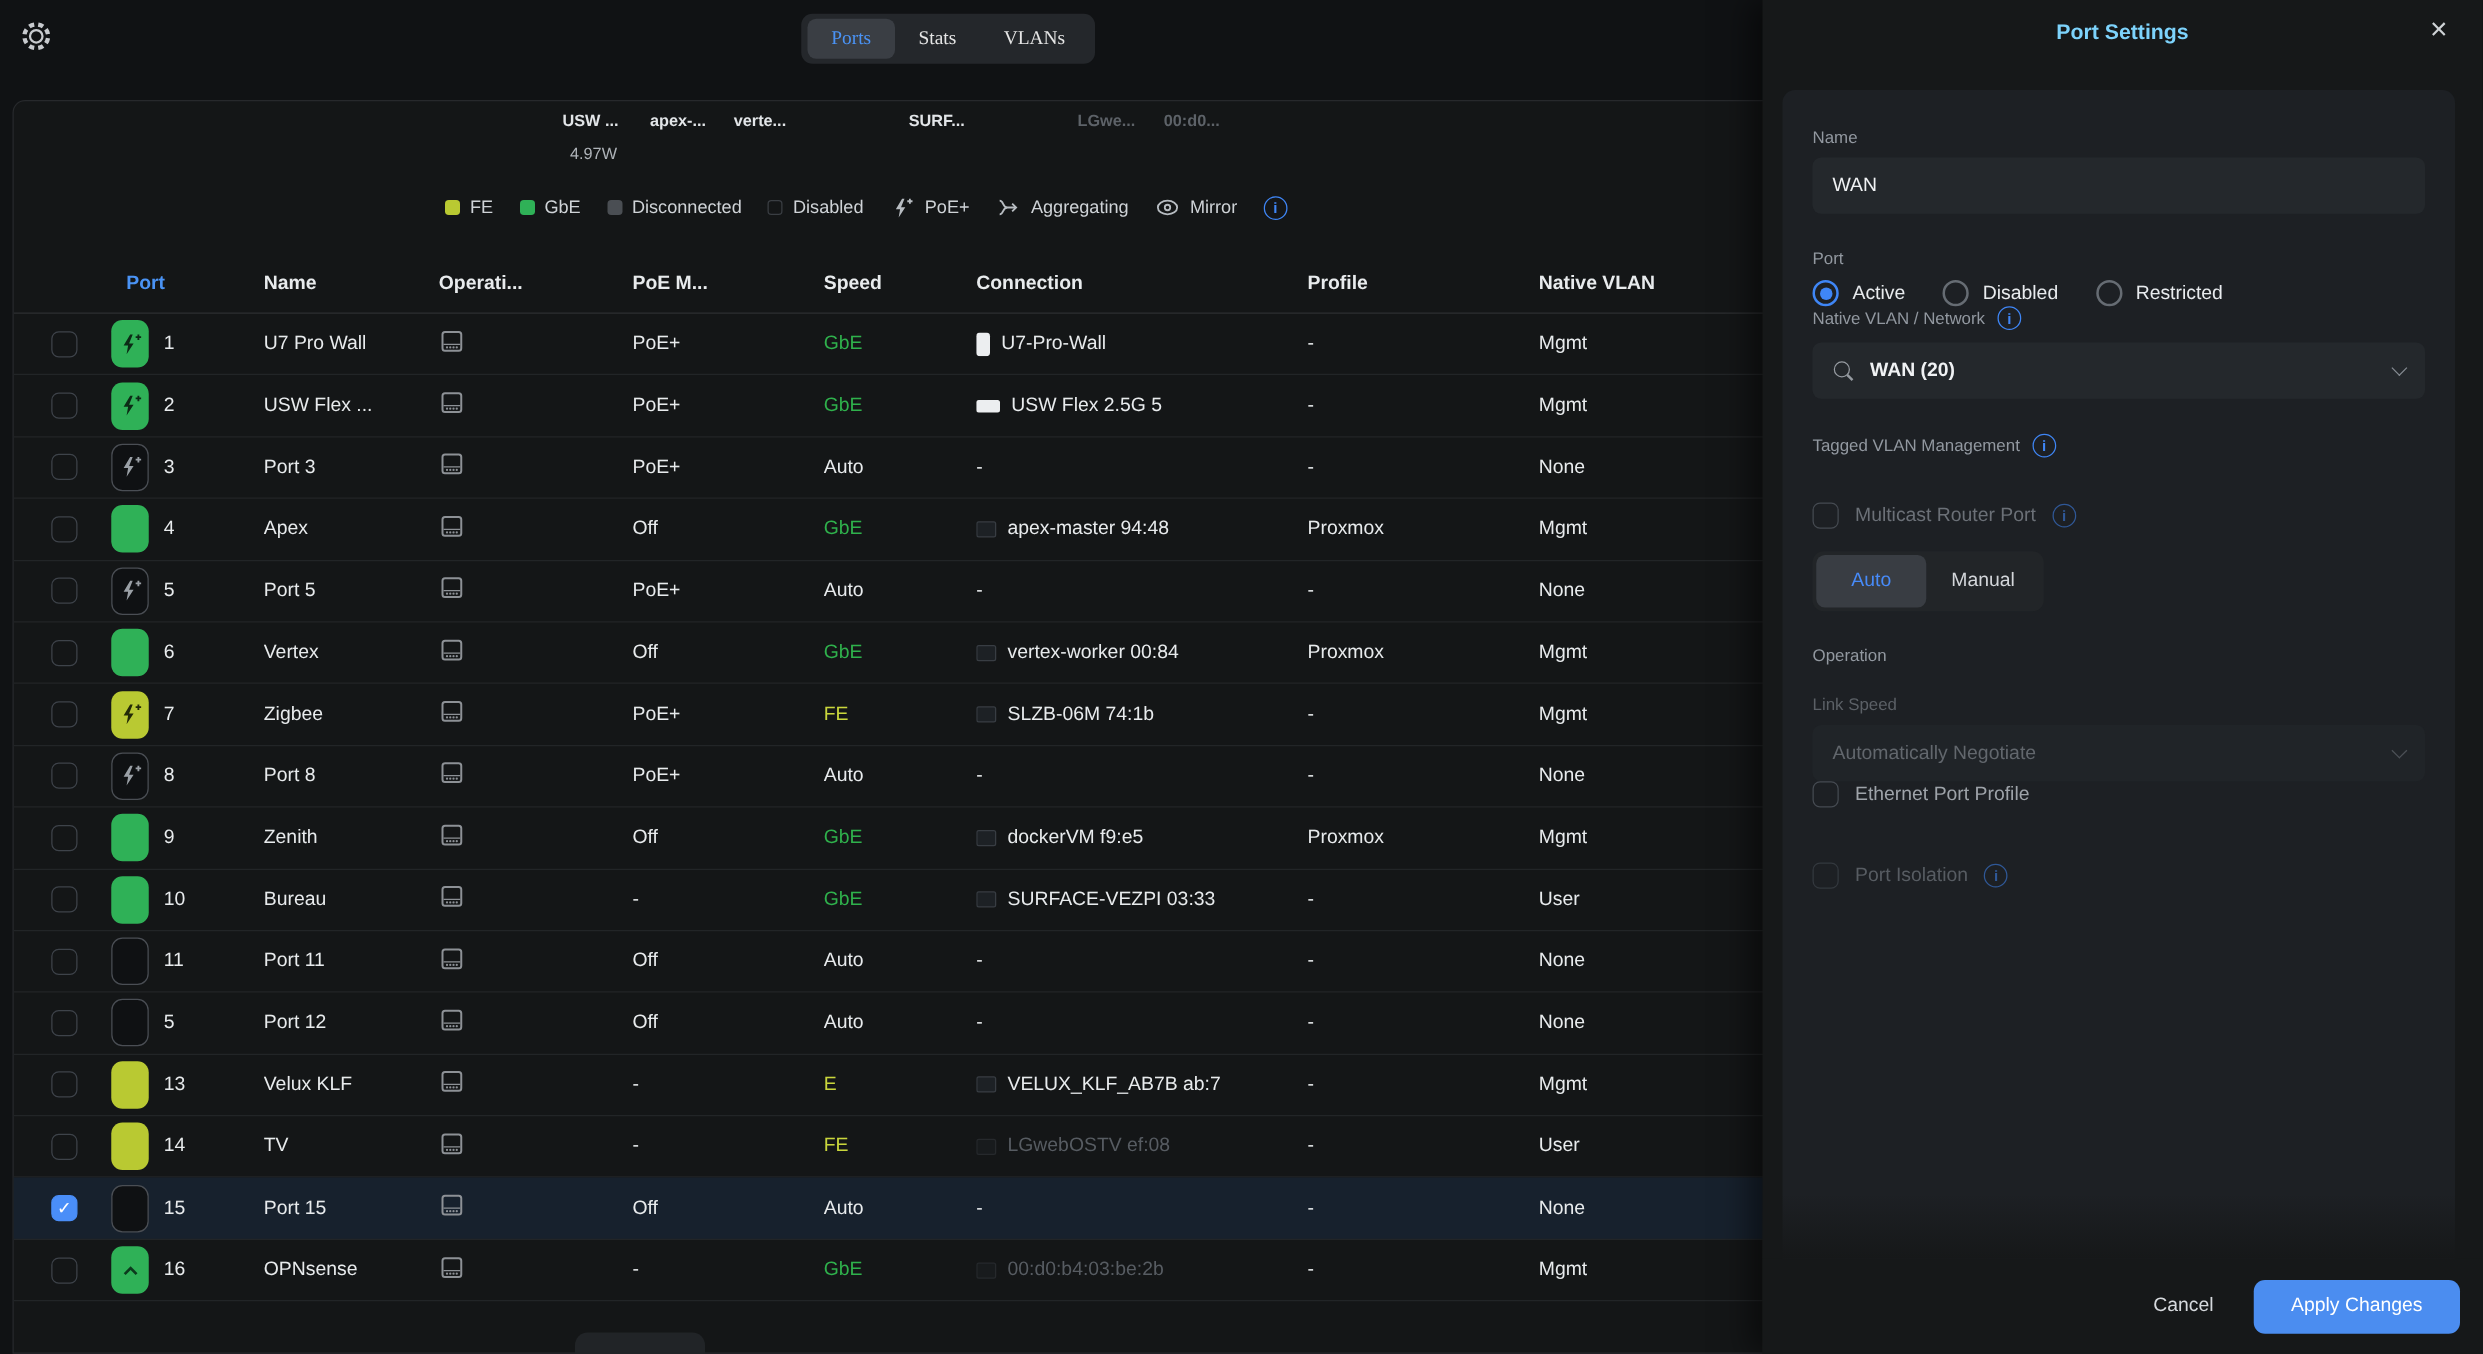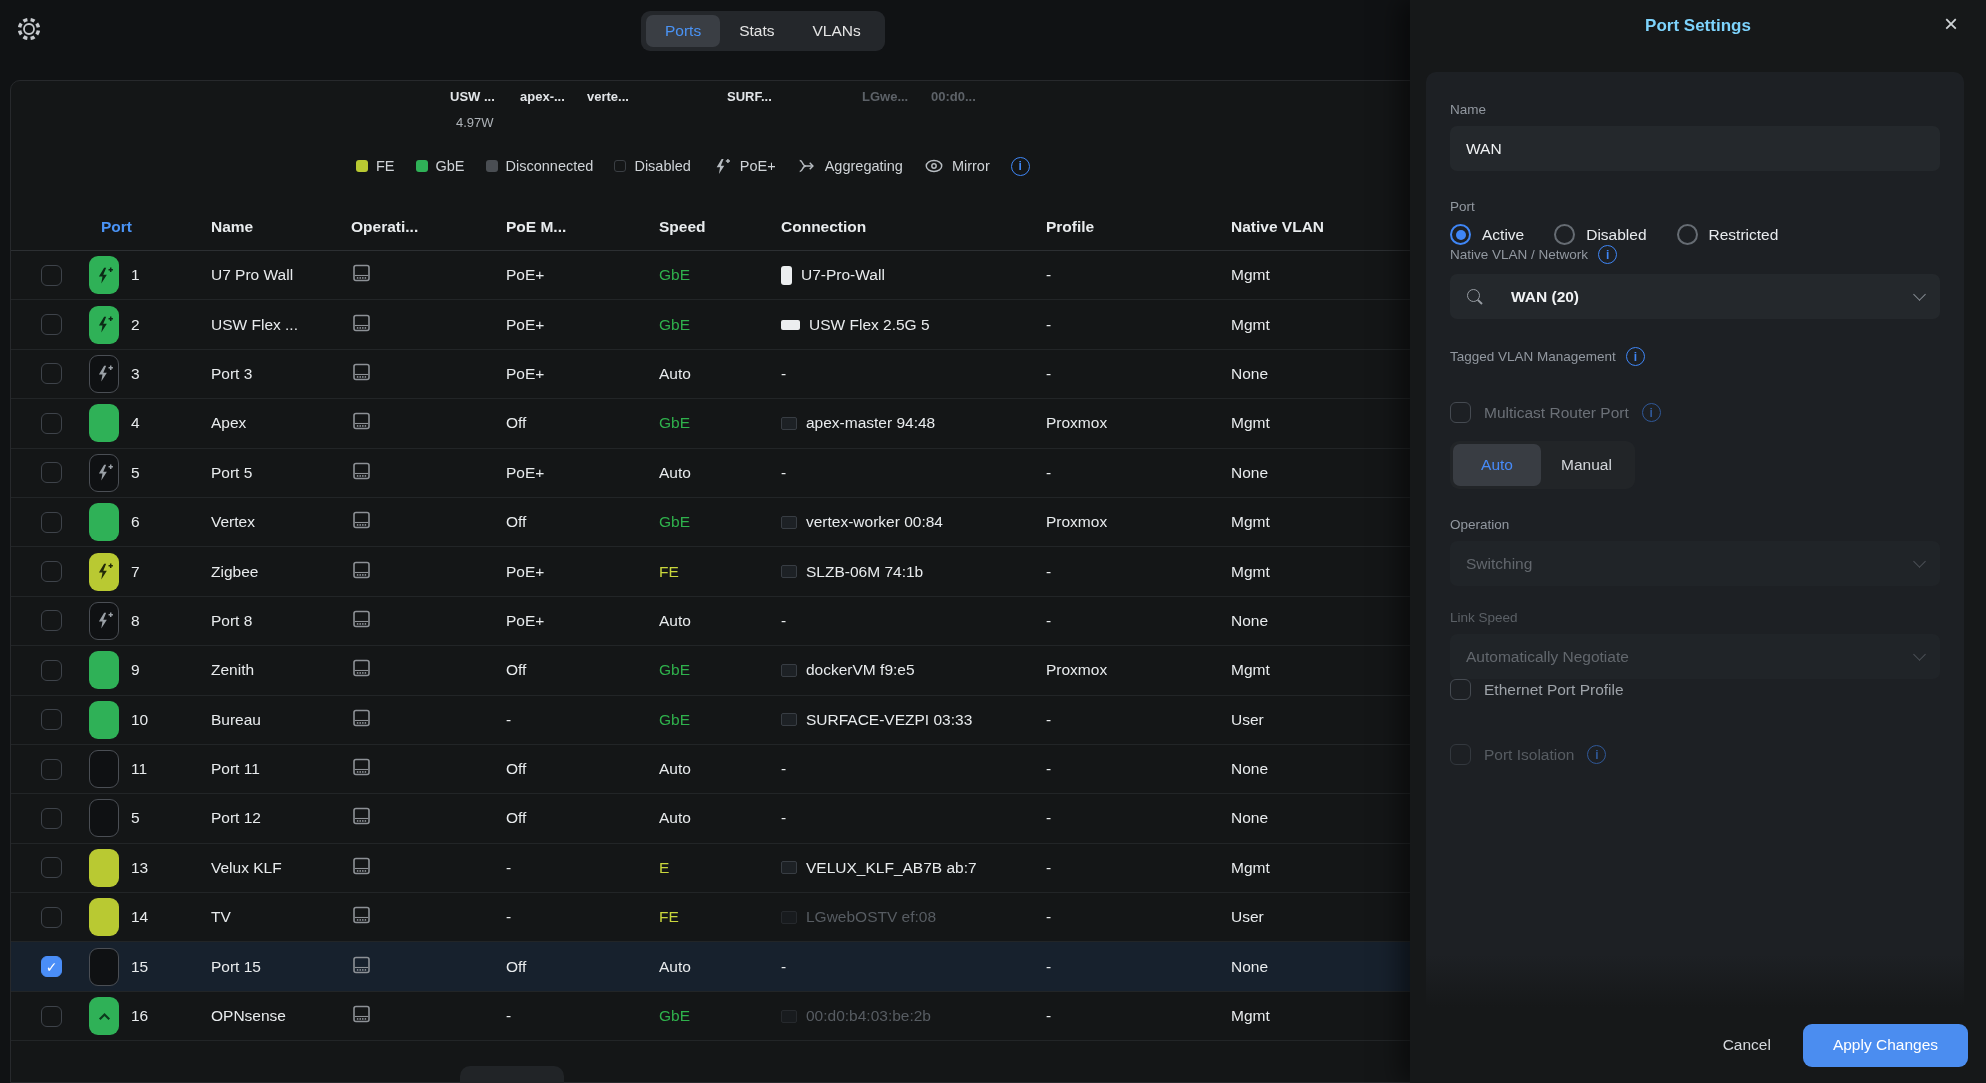--- a/index.html
+++ b/index.html
@@ -1,20 +1,20 @@
 <!DOCTYPE html>
 <html><head>
 <meta charset="utf-8">
 <style>
   * { box-sizing: border-box; margin: 0; padding: 0; }
   html,body { width:1986px; height:1083px; overflow:hidden; background:#101214;
     font-family:"Liberation Sans","DejaVu Sans",sans-serif; color:#e8ebed; }
 
   
-  .topbar { position:absolute; left:0; top:0; width:1986px; height:60px; }
+  .topbar { position:absolute; left:0; top:0; width:1986px; height:60px;font-family:Liberation Serif, serif; }
   .gear { position:absolute; left:14px; top:14px; width:30px; height:30px; cursor:pointer; }
   .tabs { position:absolute; left:641px; top:11px; height:40px; background:#24272b;
     border-radius:9px; display:flex; align-items:center; padding:0 5px; }
   .tab { padding:0 19px; height:32px; display:flex; align-items:center; border-radius:7px;
     color:#e5e5e5; font-size:15.5px; cursor:pointer; }
   .tab.active { background:#3a3e44; color:#4a93f5; }
 
   
   .card { position:absolute; left:10px; top:80px; width:1976px; height:1003px;
     background:#141617; border:1px solid #27292c; border-radius:10px 10px 0 0; }
@@ -76,21 +76,21 @@
   .close-x { position:absolute; right:28px; top:8px; font-size:24px; color:#cfd3d6; cursor:pointer; line-height:1.3; }
   .pcard { position:absolute; left:16px; right:22px; top:72px; bottom:0; background:#1d2024;
     border-radius:10px 10px 0 0; padding:30px 24px; overflow:hidden; }
   .flabel { font-size:13.5px; color:#9298a0; margin-bottom:9px; }
   .flabel.dim2 { color:#5b6066; }
   .lblrow { display:flex; align-items:center; gap:10px; }
   .tinput { height:45px; background:#24282c; border-radius:7px; display:flex; align-items:center;
     padding:0 16px; font-size:15.5px; color:#f0f2f4; cursor:text; }
   .tselect { height:45px; background:#24282c; border-radius:7px; display:flex; align-items:center;
     padding:0 16px; font-size:15.5px; color:#f0f2f4; cursor:pointer; }
-  .tselect .grow { flex:1; display:flex; align-items:center; gap:28px; }
+  .tselect .grow { flex:1; display:flex; align-items:center; gap:13px; }
   .tselect.disabled { background:#202428; color:#62676d; cursor:default; }
   .chev { width:9px; height:9px; border-right:1.8px solid #878d94; border-bottom:1.8px solid #878d94;
     transform:rotate(45deg); margin-top:-5px; }
   .tselect.disabled .chev { border-color:#4c5157; }
   .mag { width:17px; height:17px; position:relative; flex:none; }
   .mag::before { content:""; position:absolute; width:11px; height:11px; border:1.7px solid #969ba1;
     border-radius:50%; left:1px; top:1px; }
   .mag::after { content:""; position:absolute; width:6px; height:1.7px; background:#969ba1;
     transform:rotate(45deg); left:11px; top:13px; }
   .radios { display:flex; align-items:center; gap:30px; }
@@ -756,26 +756,20 @@
       <span class="info dim">i</span>
     </div>
 
 
     <div class="seg mt18">
       <span class="seg-opt active">Auto</span>
       <span class="seg-opt">Manual</span>
     </div>
 
     <div class="flabel mt28">Operation</div>
-    <div class="tselect disabled">
-      <span class="grow">
-          <span>Switching</span>
-        </span>
-      <span class="chev"></span>
-    </div>
 
     <div class="flabel dim2 mt24">Link Speed</div>
     <div class="tselect disabled">
       <span class="grow">
           <span>Automatically Negotiate</span>
         </span>
       <span class="chev"></span>
     </div>
 
     <div class="checkrow mt34">

